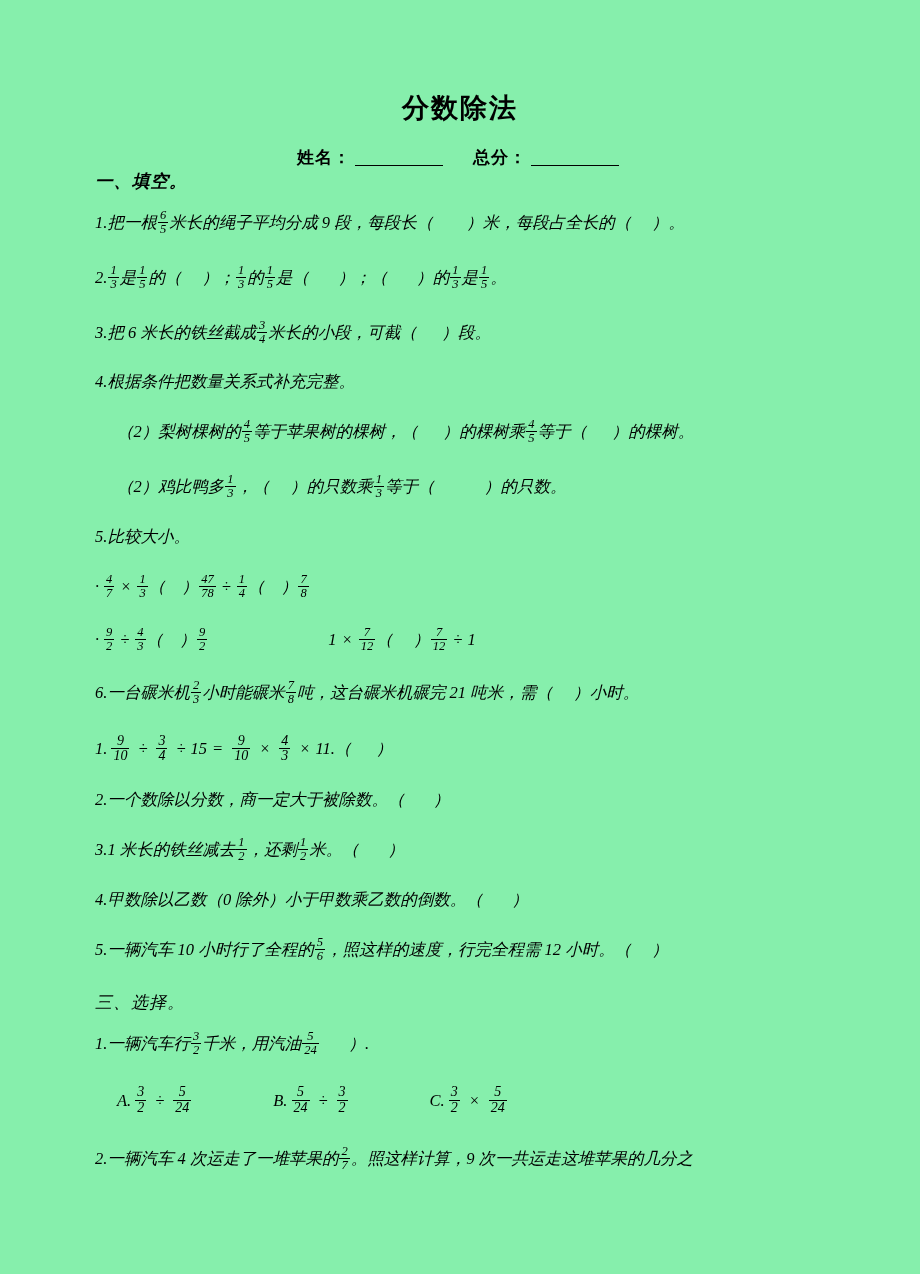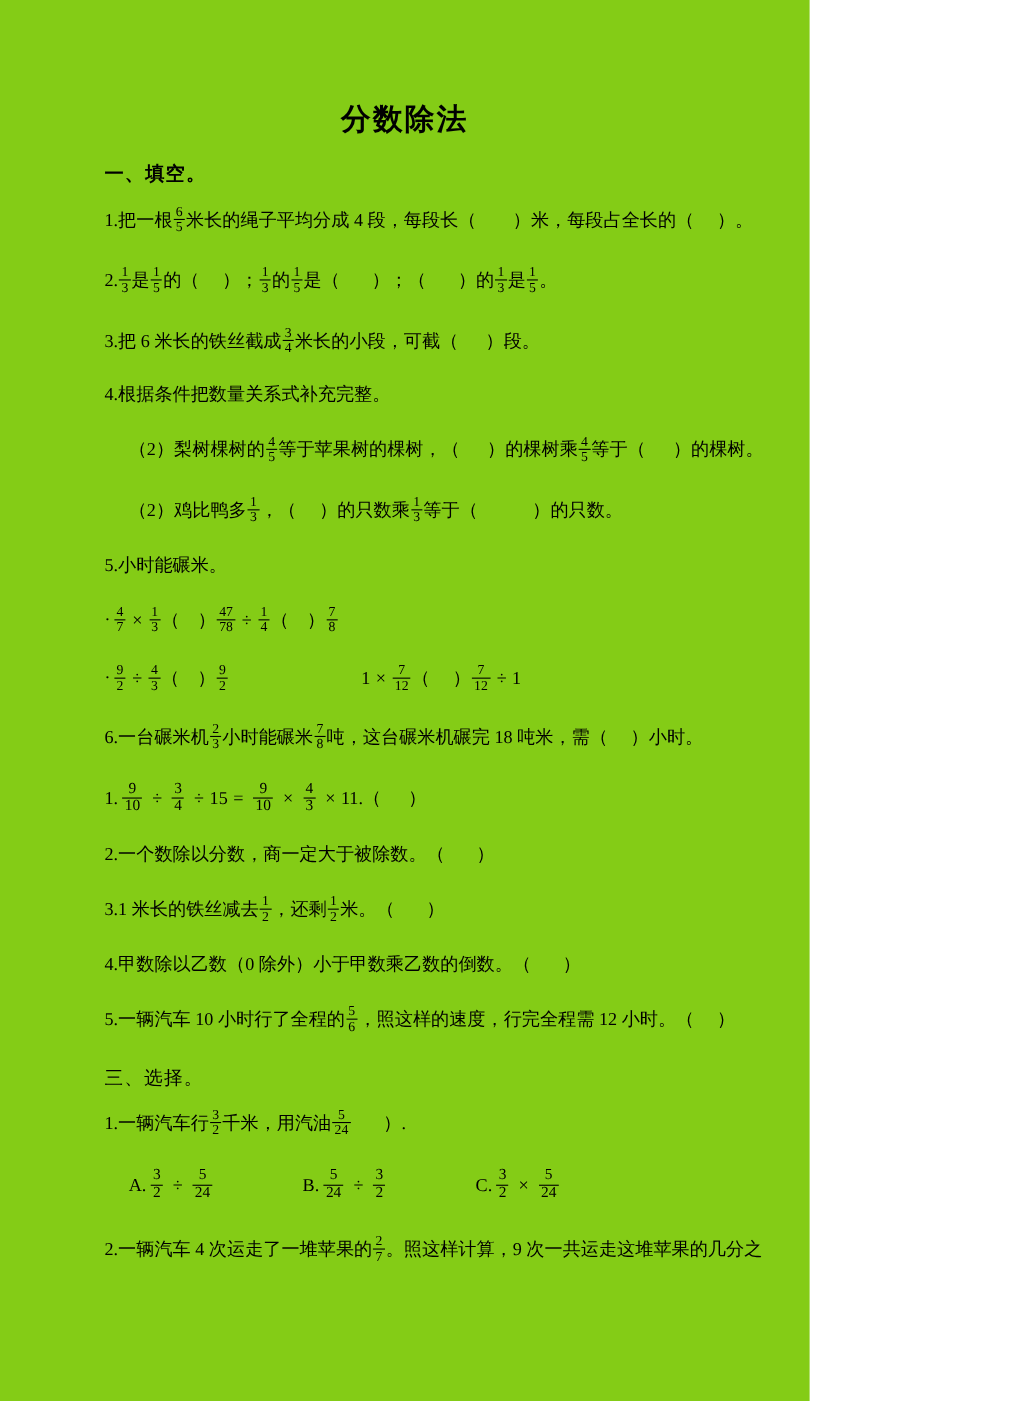--- a/index.html
+++ b/index.html
@@ -6,23 +6,23 @@
     margin: 0;
     padding: 0;
     background: #ffffff;
   }
   body {
     font-family: "Liberation Serif", "DejaVu Serif", serif;
     color: #000000;
   }
   .page {
     position: relative;
-    width: 736px;
+    width: 920px;
     height: 1274px;
-    background: #84cc16;
+    background: #86efac;
     overflow: hidden;
     box-sizing: border-box;
   }
   .title {
     text-align: center;
     font-family: "Liberation Sans", "DejaVu Sans", sans-serif;
     font-weight: bold;
     font-size: 27px;
     letter-spacing: 2px;
     padding-top: 92px;
@@ -40,21 +40,21 @@
     display: inline-block;
     width: 88px;
     border-bottom: 1.6px solid #000;
     vertical-align: -3px;
     margin: 0 4px;
   }
   .namebar .gap { display: inline-block; width: 26px; }
 
   .body-area {
     padding: 0 60px 0 95px;
-    margin-top: 22px;
+    font-style: italic;
   }
 
   .sec-head {
     font-family: "Liberation Sans", "DejaVu Sans", sans-serif;
     font-weight: bold;
     font-size: 17.5px;
     letter-spacing: 1px;
     margin: 0 0 16px 0;
   }
   .sec-head.plain {
@@ -129,31 +129,34 @@
   }
   .opt:last-child { margin-right: 0; }
 </style>
 </head>
 <body>
 
 <div class="page">
 
   <div class="title">分数除法</div>
 
+  <div class="namebar">
+    <span>姓名：</span><span class="blank"></span><span class="gap"></span><span>总分：</span><span class="blank"></span>
+  </div>
 
   <div class="body-area" id="body-area">
       <div class="sec-head">一、填空。</div>
       <div class="q">
         <span class="txt">1.</span>
         <span class="txt">把一根</span>
         <span class="frac">
           <span class="num">6</span>
           <span class="den">5</span>
         </span>
-        <span class="txt">米长的绳子平均分成 4 段，每段长（</span>
+        <span class="txt">米长的绳子平均分成 9 段，每段长（</span>
         <span class="paren-blank">        </span>
         <span class="txt">）米，每段占全长的（</span>
         <span class="paren-blank">     </span>
         <span class="txt">）。</span>
       </div>
       <div class="q">
         <span class="txt">2.</span>
         <span class="frac">
           <span class="num">1</span>
           <span class="den">3</span>
@@ -235,21 +238,21 @@
         <span class="frac">
           <span class="num">1</span>
           <span class="den">3</span>
         </span>
         <span class="txt">等于（</span>
         <span class="paren-blank">            </span>
         <span class="txt">）的只数。</span>
       </div>
       <div class="q">
         <span class="txt">5.</span>
-        <span class="txt">小时能碾米。</span>
+        <span class="txt">比较大小。</span>
       </div>
       <div class="row-5">
         <span class="dotmark">·</span>
         <span style="display: inline-flex; align-items: center;">
           <span class="frac">
             <span class="num">4</span>
             <span class="den">7</span>
           </span>
           <span class="op">×</span>
           <span class="frac">
@@ -321,21 +324,21 @@
         <span class="txt">一台碾米机</span>
         <span class="frac">
           <span class="num">2</span>
           <span class="den">3</span>
         </span>
         <span class="txt">小时能碾米</span>
         <span class="frac">
           <span class="num">7</span>
           <span class="den">8</span>
         </span>
-        <span class="txt">吨，这台碾米机碾完 18 吨米，需（</span>
+        <span class="txt">吨，这台碾米机碾完 21 吨米，需（</span>
         <span class="paren-blank">     </span>
         <span class="txt">）小时。</span>
       </div>
       <div class="q">
         <span class="txt">1.</span>
         <span class="frac big">
           <span class="num">9</span>
           <span class="den">10</span>
         </span>
         <span class="op">÷</span>

